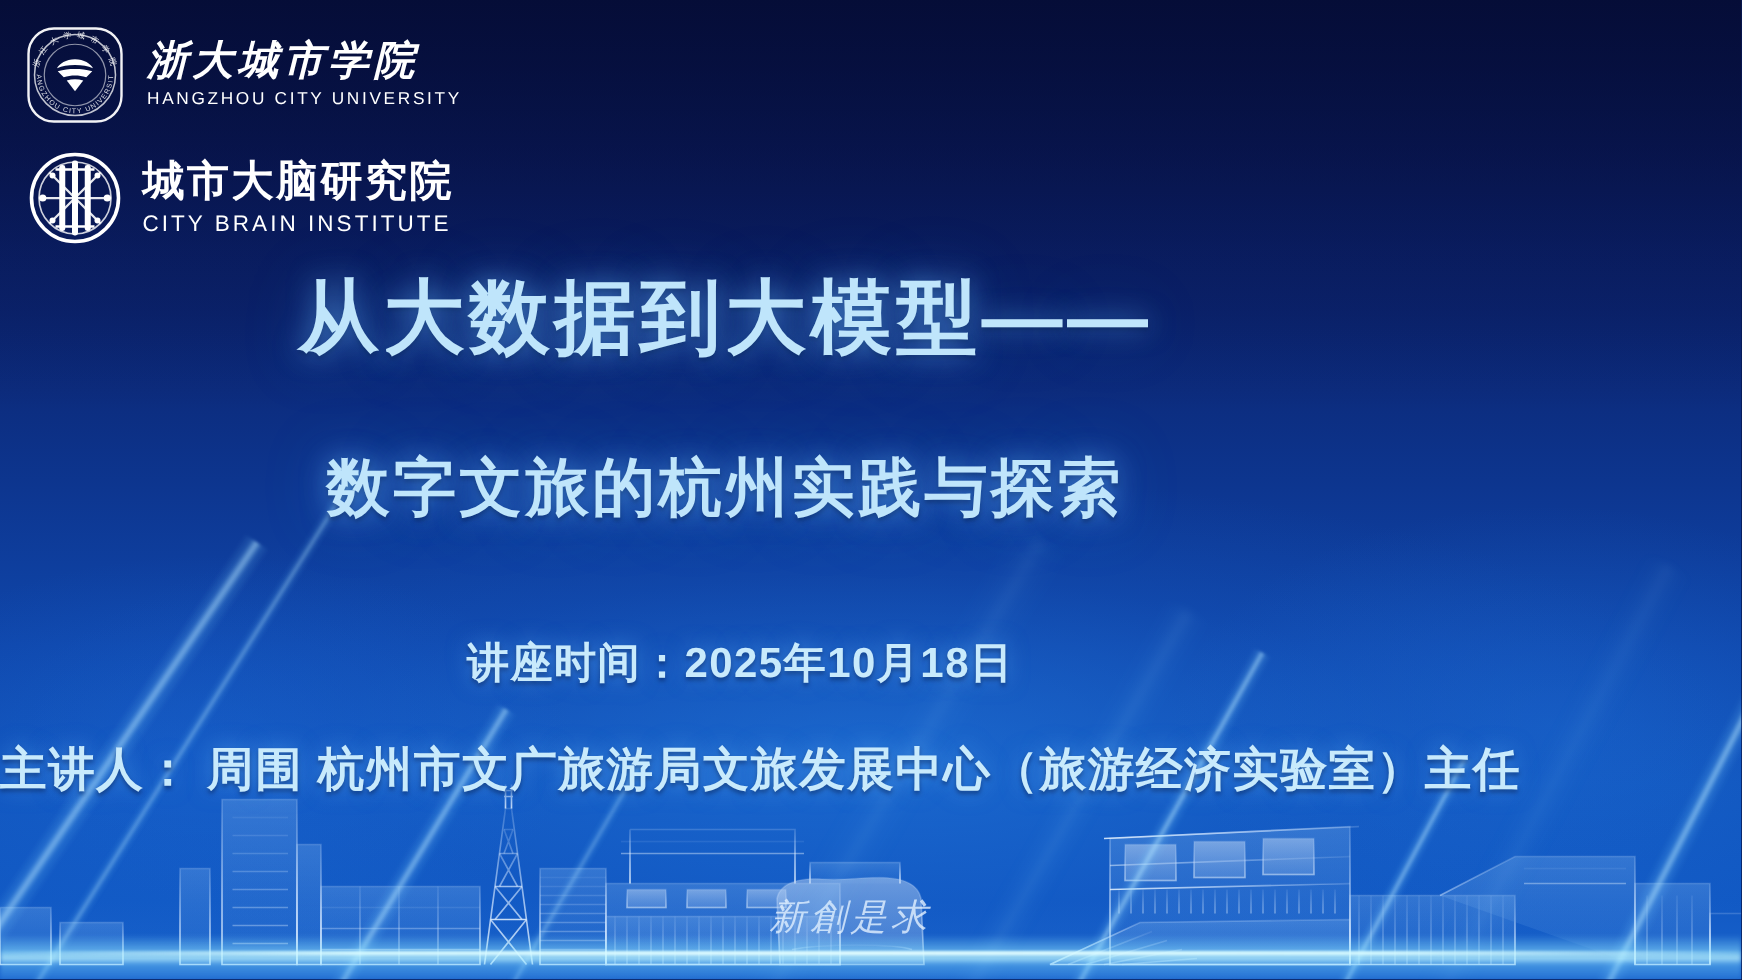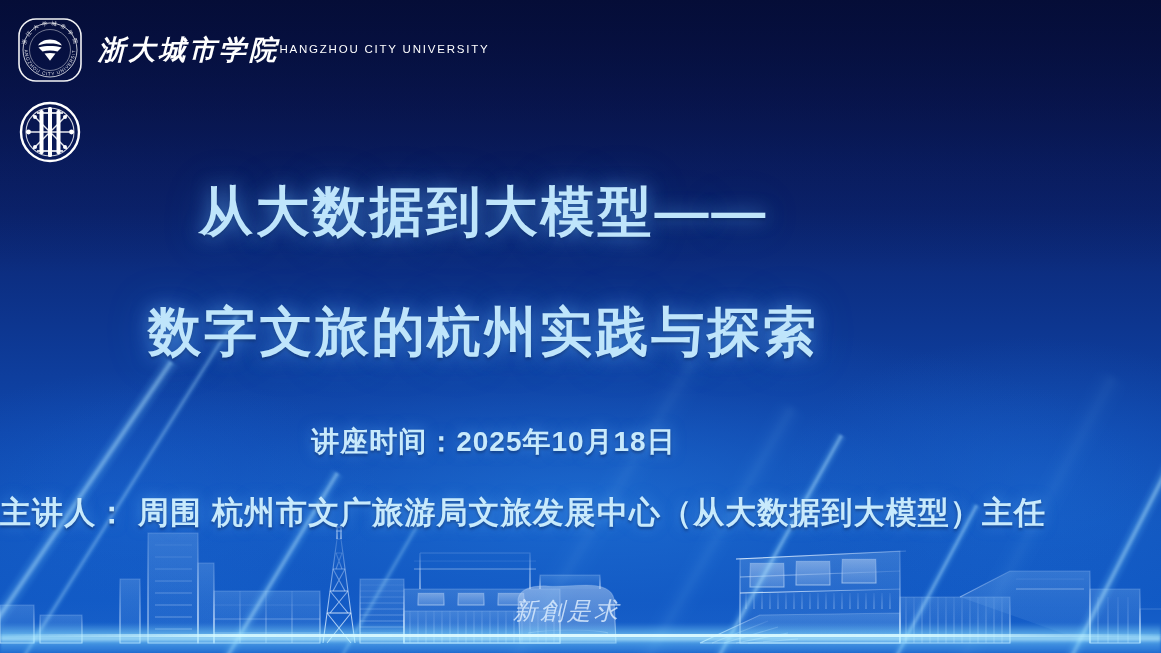--- a/index.html
+++ b/index.html
@@ -92,21 +92,21 @@
       rgba(225,252,255,.95) 50%, rgba(215,250,255,.9) 80%, rgba(160,230,255,.1) 100%);
     filter:blur(.7px);
   }
 
   
   .logo-block{ position:absolute; display:flex; align-items:center; }
   #logo-hcu{ left:14px; top:14px; }
   #logo-cbi{ left:18px; top:100px; }
 
   .logo-mark{ flex:0 0 auto; }
-  .logo-text{ display:flex; flex-direction:row; justify-content:flex-start; }
+  .logo-text{ display:flex; flex-direction:column; justify-content:flex-start; }
   .logo-cn{
     color:#ffffff; font-weight:700; letter-spacing:.08em; line-height:1;
     white-space:nowrap;
   }
   .logo-en{
     color:#ffffff; letter-spacing:.155em; line-height:1; white-space:nowrap;
     font-weight:400;
   }
   #logo-hcu .logo-cn{ font-size:27px; font-family:"Liberation Serif","DejaVu Serif",serif; font-style:italic; letter-spacing:.12em;}
   #logo-hcu .logo-en{ font-size:11.5px; margin-top:7px; }
@@ -115,21 +115,21 @@
 
   
   .title-wrap{ position:absolute; left:0; width:967px; text-align:center; }
   .title{
     color:#bfe5fb; font-weight:700; letter-spacing:.055em; white-space:nowrap;
     text-shadow:0 0 18px rgba(110,190,255,.55), 0 0 42px rgba(60,150,255,.35), 0 2px 3px rgba(0,20,70,.6);
   }
   #title-line1{ top:176px; }
   #title-line2{ top:297px; }
   #title-line1 .title{ font-size:54px; }
-  #title-line2 .title{ font-size:53px;text-align:right; }
+  #title-line2 .title{ font-size:42px;text-align:right; }
 
   .subtitle{
     color:#c8eafc; font-weight:700; white-space:nowrap; letter-spacing:.035em;
     text-shadow:0 0 14px rgba(110,190,255,.5), 0 2px 3px rgba(0,20,70,.55);
   }
   #sub-time{ top:423px; }
   #sub-speaker{ top:492px; }
   #sub-time .subtitle{ font-size:28px;margin-left:20px; }
   #sub-speaker .subtitle{ font-size:31px; }
 </style>
@@ -307,29 +307,33 @@
       <g fill="#ffffff">
         <rect x="21.5" y="10" width="4" height="44" rx="1.6"></rect>
         <rect x="30" y="7" width="4" height="50" rx="1.6"></rect>
         <rect x="38.5" y="10" width="4" height="44" rx="1.6"></rect>
       </g>
       <g stroke="#ffffff" stroke-width="1.6" fill="none">
         <line x1="19" y1="13" x2="45" y2="13"></line>
         <line x1="19" y1="51" x2="45" y2="51"></line>
       </g>
     </svg>
+    <div class="logo-text" style="margin-left:13px;">
+      <div class="logo-cn">城市大脑研究院</div>
+      <div class="logo-en">CITY BRAIN INSTITUTE</div>
+    </div>
   </div>
 
   <div class="title-wrap" id="title-line1">
     <span class="title">从大数据到大模型——</span>
   </div>
   <div class="title-wrap" id="title-line2">
     <span class="title">数字文旅的杭州实践与探索</span>
   </div>
 
   <div class="title-wrap" id="sub-time">
     <span class="subtitle">讲座时间：2025年10月18日</span>
   </div>
   <div class="title-wrap" id="sub-speaker">
-    <span class="subtitle">主讲人： 周围  杭州市文广旅游局文旅发展中心（从大数据到大模型）主任</span>
+    <span class="subtitle">主讲人： 周围  杭州市文广旅游局文旅发展中心（旅游经济实验室）主任</span>
   </div>
 
 </div>
 
 </body></html>

